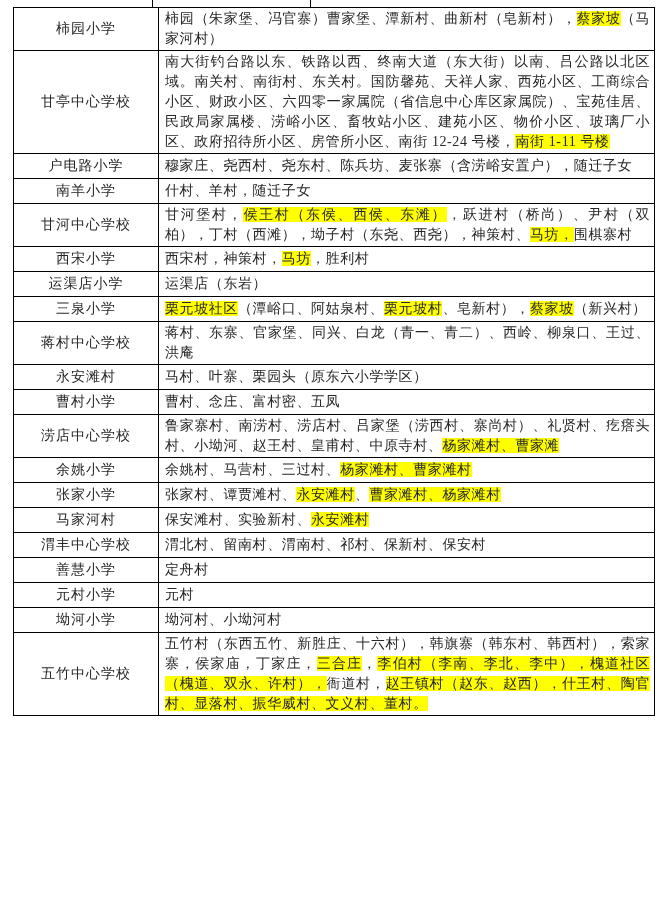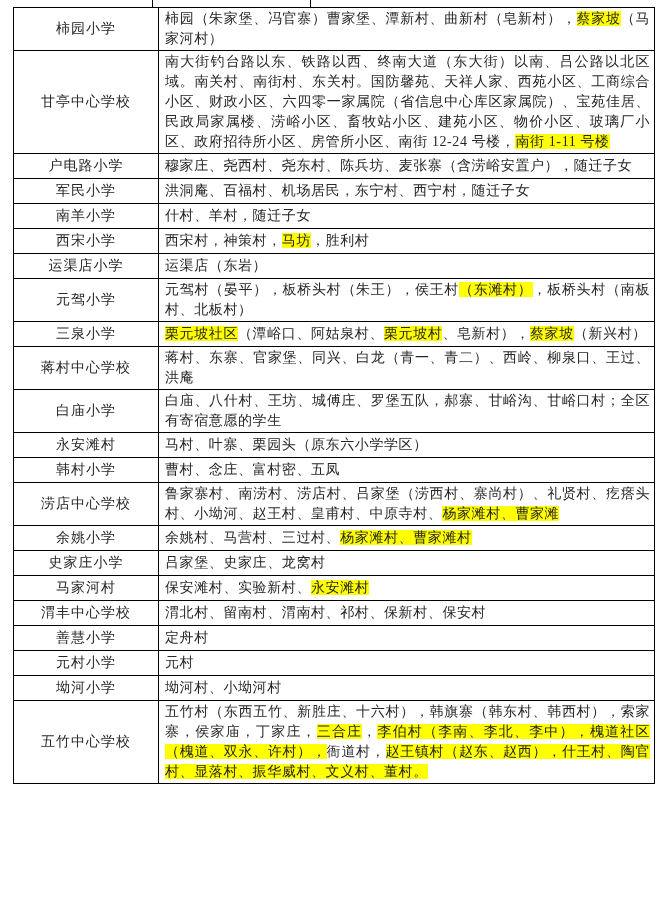--- a/index.html
+++ b/index.html
@@ -75,70 +75,62 @@
         </tr>
         <tr>
           <td class="school-cell">甘亭中心学校</td>
           <td class="area-cell"><span class="">南大街钓台路以东、铁路以西、终南大道（东大街）以南、吕公路以北区域。南关村、南街村、东关村。国防馨苑、天祥人家、西苑小区、工商综合小区、财政小区、六四零一家属院（省信息中心库区家属院）、宝苑佳居、民政局家属楼、涝峪小区、畜牧站小区、建苑小区、物价小区、玻璃厂小区、政府招待所小区、房管所小区、南街 12-24 号楼，</span><span class="hl">南街 1-11 号楼</span></td>
         </tr>
         <tr>
           <td class="school-cell">户电路小学</td>
           <td class="area-cell"><span class="">穆家庄、尧西村、尧东村、陈兵坊、麦张寨（含涝峪安置户），随迁子女</span></td>
         </tr>
         <tr>
-          <td class="school-cell">军民小学</td>
-          <td class="area-cell"><span class="">洪洞庵、百福村、机场居民，东宁村、西宁村，随迁子女</span></td>
+          <td class="school-cell">南羊小学</td>
+          <td class="area-cell"><span class="">什村、羊村，随迁子女</span></td>
         </tr>
         <tr>
-          <td class="school-cell">南羊小学</td>
-          <td class="area-cell"><span class="">什村、羊村，随迁子女</span></td>
+          <td class="school-cell">甘河中心学校</td>
+          <td class="area-cell"><span class="">甘河堡村，</span><span class="hl">侯王村（东侯、西侯、东滩）</span><span class="">，跃进村（桥尚）、尹村（双柏），丁村（西滩），坳子村（东尧、西尧），神策村、</span><span class="hl">马坊，</span><span class="">围棋寨村</span></td>
         </tr>
         <tr>
           <td class="school-cell">西宋小学</td>
           <td class="area-cell"><span class="">西宋村，神策村，</span><span class="hl">马坊</span><span class="">，胜利村</span></td>
         </tr>
         <tr>
           <td class="school-cell">运渠店小学</td>
           <td class="area-cell"><span class="">运渠店（东岩）</span></td>
         </tr>
         <tr>
-          <td class="school-cell">元驾小学</td>
-          <td class="area-cell"><span class="">元驾村（晏平），板桥头村（朱王），侯王村</span><span class="hl">（东滩村）</span><span class="">，板桥头村（南板村、北板村）</span></td>
-        </tr>
-        <tr>
           <td class="school-cell">三泉小学</td>
           <td class="area-cell"><span class="hl">栗元坡社区</span><span class="">（潭峪口、阿姑泉村、</span><span class="hl">栗元坡村</span><span class="">、皂新村），</span><span class="hl">蔡家坡</span><span class="">（新兴村）</span></td>
         </tr>
         <tr>
           <td class="school-cell">蒋村中心学校</td>
           <td class="area-cell"><span class="">蒋村、东寨、官家堡、同兴、白龙（青一、青二）、西岭、柳泉口、王过、洪庵</span></td>
         </tr>
         <tr>
-          <td class="school-cell">白庙小学</td>
-          <td class="area-cell"><span class="">白庙、八什村、王坊、城傅庄、罗堡五队，郝寨、甘峪沟、甘峪口村；全区有寄宿意愿的学生</span></td>
-        </tr>
-        <tr>
           <td class="school-cell">永安滩村</td>
           <td class="area-cell"><span class="">马村、叶寨、栗园头（原东六小学学区）</span></td>
         </tr>
         <tr>
-          <td class="school-cell">韩村小学</td>
+          <td class="school-cell">曹村小学</td>
           <td class="area-cell"><span class="">曹村、念庄、富村密、五凤</span></td>
         </tr>
         <tr>
           <td class="school-cell">涝店中心学校</td>
           <td class="area-cell"><span class="">鲁家寨村、南涝村、涝店村、吕家堡（涝西村、寨尚村）、礼贤村、疙瘩头村、小坳河、赵王村、皇甫村、中原寺村、</span><span class="hl">杨家滩村、曹家滩</span></td>
         </tr>
         <tr>
           <td class="school-cell">余姚小学</td>
           <td class="area-cell"><span class="">余姚村、马营村、三过村、</span><span class="hl">杨家滩村、曹家滩村</span></td>
         </tr>
         <tr>
-          <td class="school-cell">史家庄小学</td>
-          <td class="area-cell"><span class="">吕家堡、史家庄、龙窝村</span></td>
+          <td class="school-cell">张家小学</td>
+          <td class="area-cell"><span class="">张家村、谭贾滩村、</span><span class="hl">永安滩村</span><span class="">、</span><span class="hl">曹家滩村、杨家滩村</span></td>
         </tr>
         <tr>
           <td class="school-cell">马家河村</td>
           <td class="area-cell"><span class="">保安滩村、实验新村、</span><span class="hl">永安滩村</span></td>
         </tr>
         <tr>
           <td class="school-cell">渭丰中心学校</td>
           <td class="area-cell"><span class="">渭北村、留南村、渭南村、祁村、保新村、保安村</span></td>
         </tr>
         <tr>

